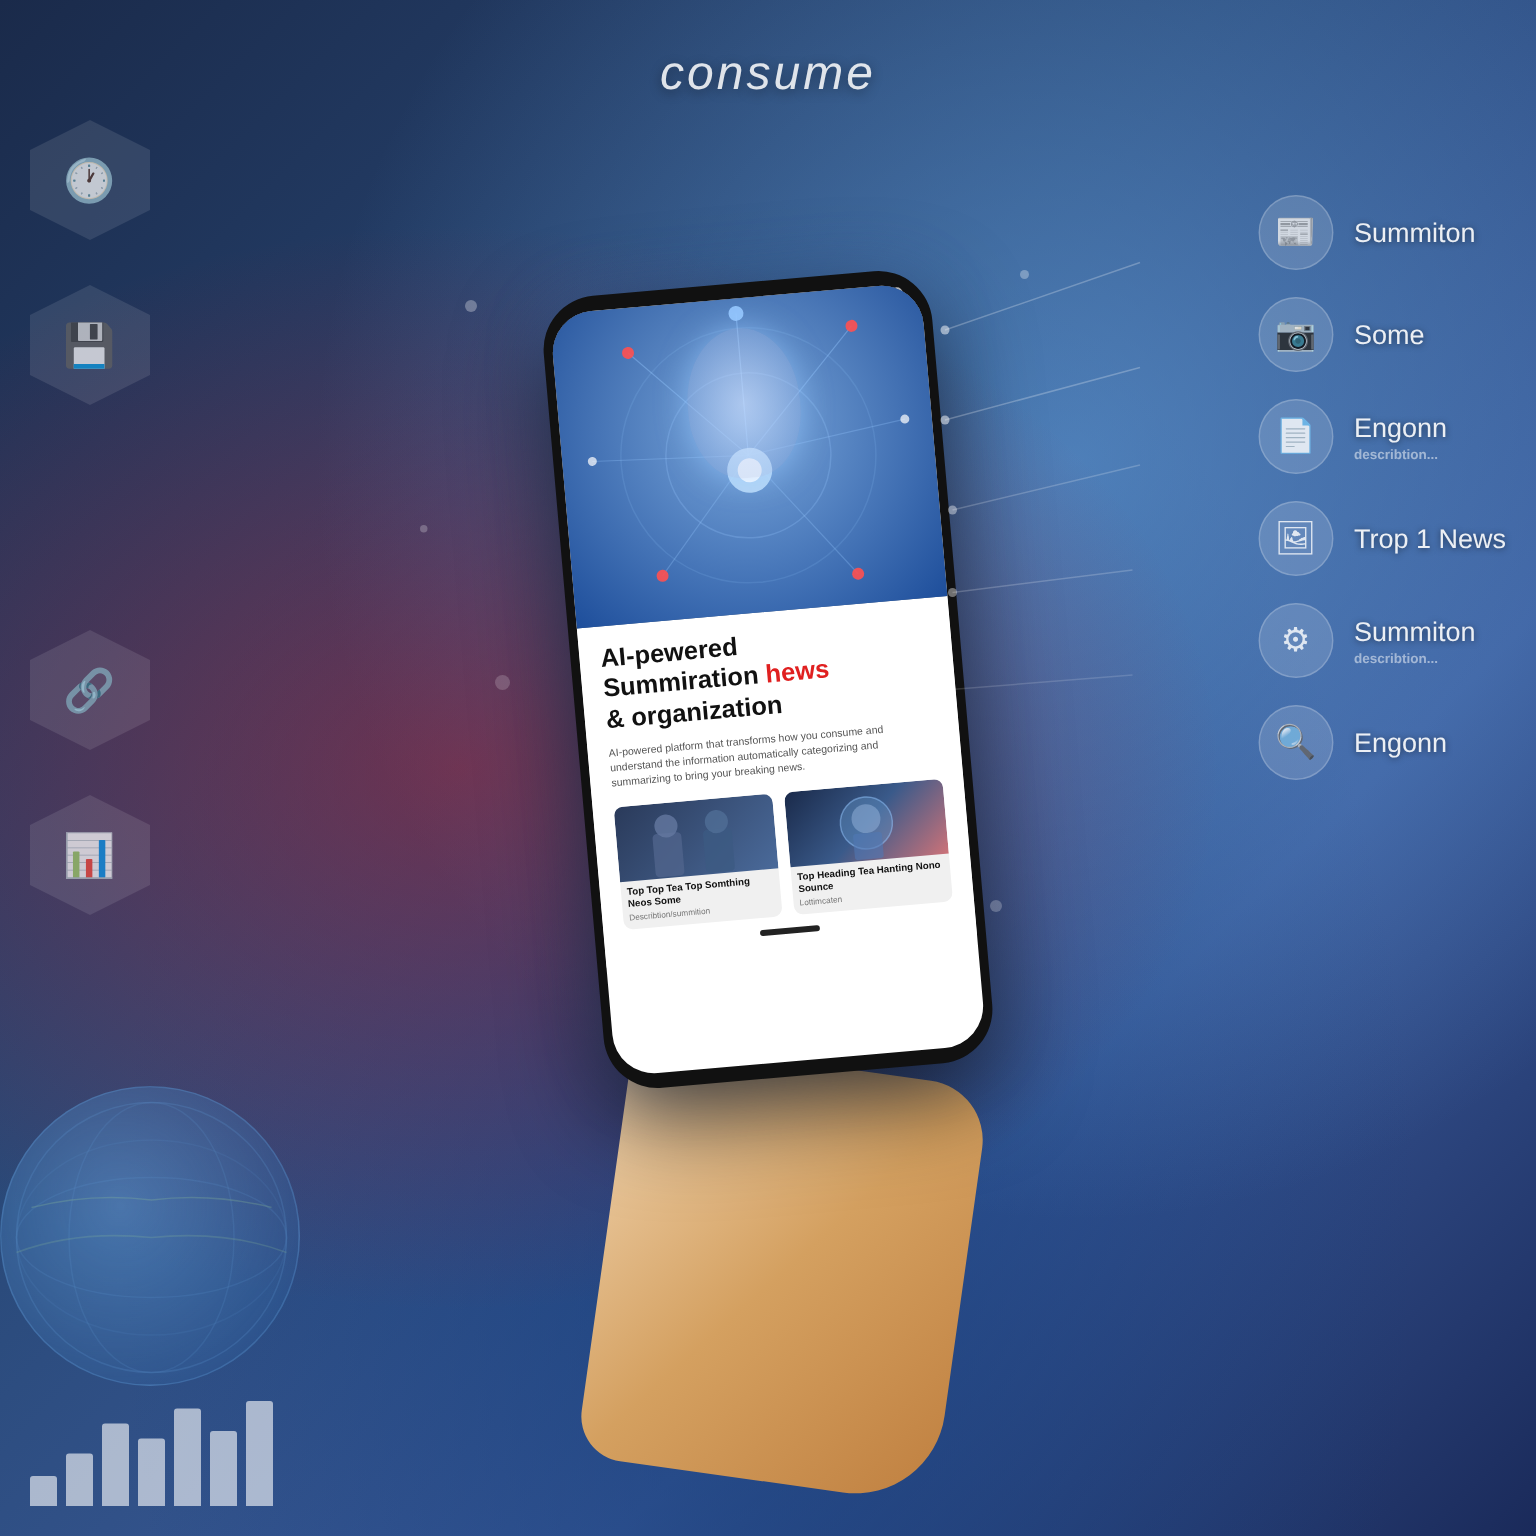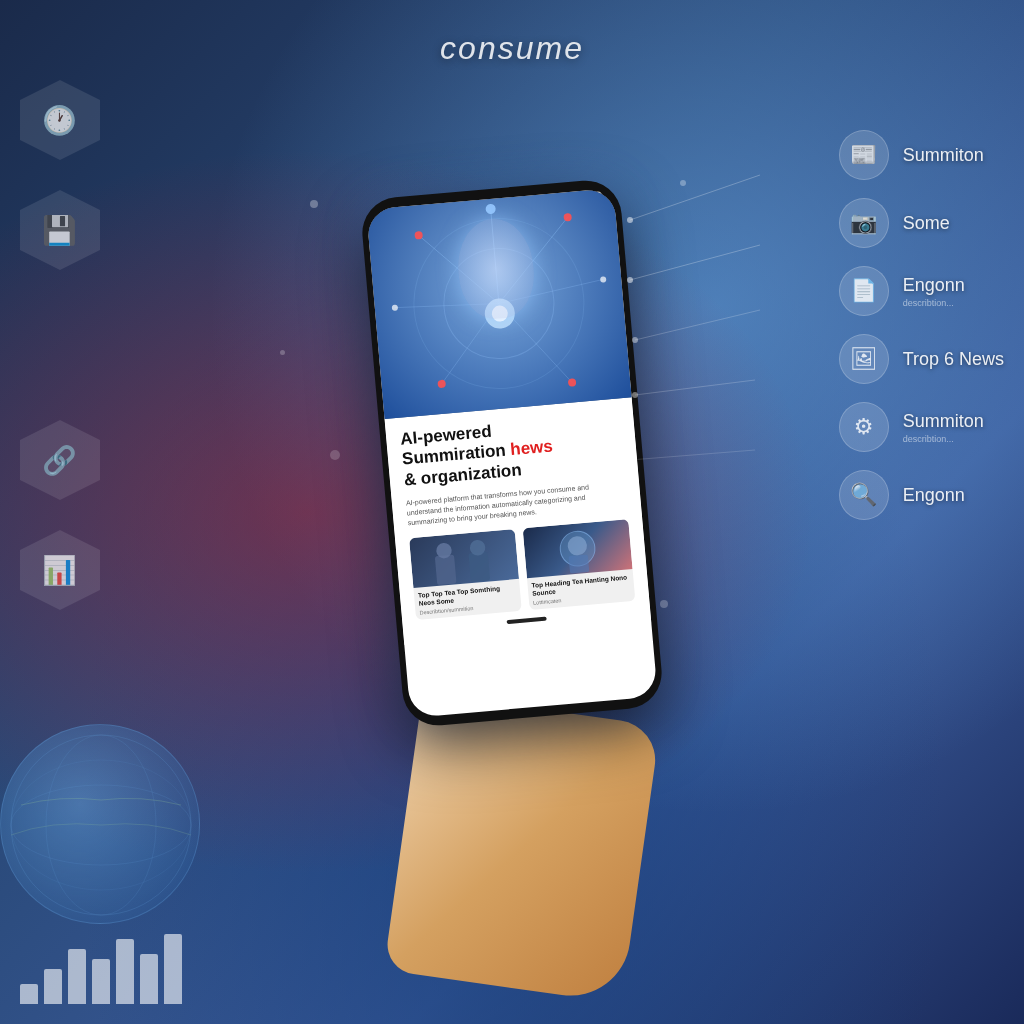--- a/index.html
+++ b/index.html
@@ -110,20 +110,21 @@
       font-weight: normal;
       color: rgba(255,255,255,0.9);
       text-shadow: 0 1px 4px rgba(0,0,0,0.5);
     }
 
     .menu-subtext {
       font-size: 9px;
       color: rgba(255,255,255,0.5);
       margin-top: 2px;
       max-width: 140px;
+      font-weight: bold;
     }
 
     
     .top-label {
       position: absolute;
       top: 30px;
       left: 50%;
       transform: translateX(-50%);
       color: rgba(255,255,255,0.85);
       font-size: 32px;
@@ -343,21 +344,21 @@
   <div class="menu-item">
     <div class="menu-icon-box">📄</div>
     <div>
       <div class="menu-text">Engonn</div>
       <div class="menu-subtext">describtion...</div>
     </div>
   </div>
   <div class="menu-item">
     <div class="menu-icon-box">🖼</div>
     <div>
-      <div class="menu-text">Trop 6 News</div>
+      <div class="menu-text">Trop 1 News</div>
     </div>
   </div>
   <div class="menu-item">
     <div class="menu-icon-box">⚙</div>
     <div>
       <div class="menu-text">Summiton</div>
       <div class="menu-subtext">describtion...</div>
     </div>
   </div>
   <div class="menu-item">

